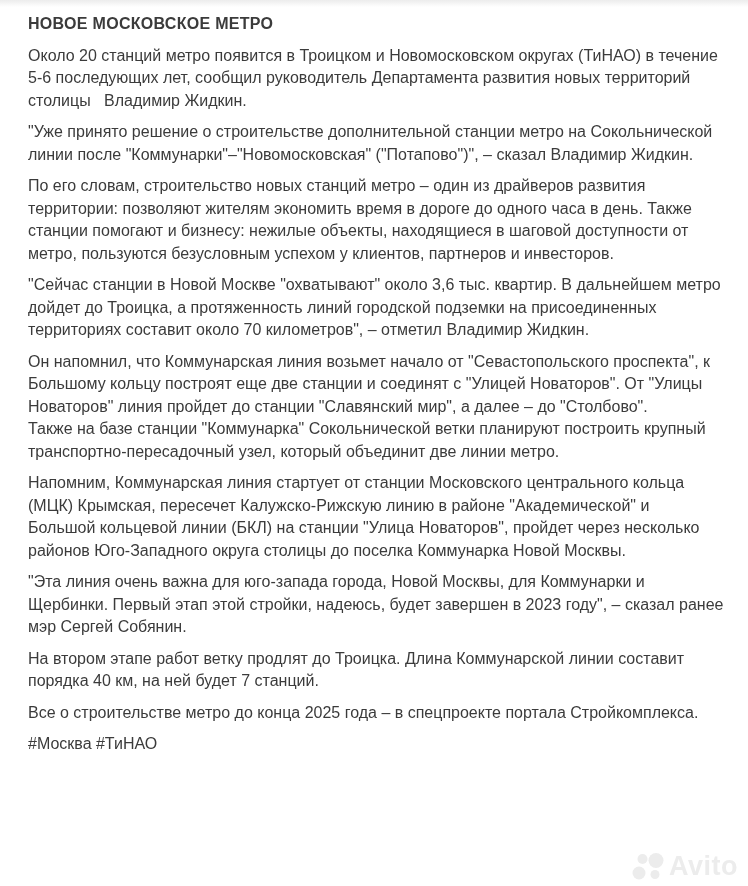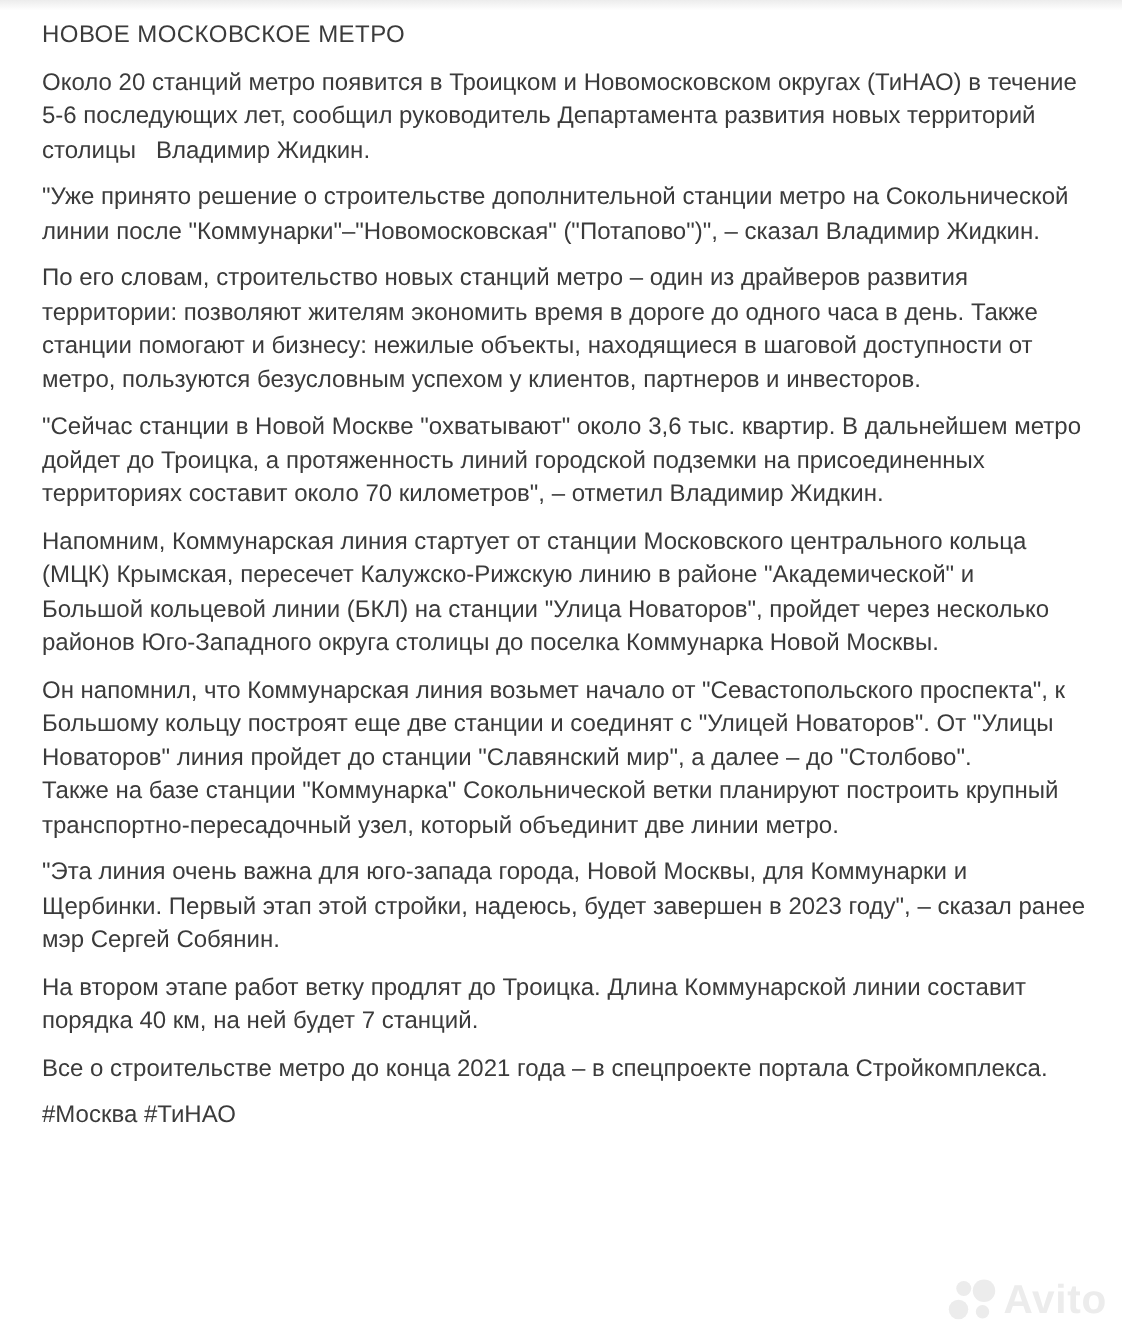--- a/index.html
+++ b/index.html
@@ -20,21 +20,21 @@
   }
   .article {
     position: relative;
     padding: 13px 26px 0 28px;
     color: #3b3b3b;
     font-size: 16px;
     line-height: 22.5px;
   }
   .post-title {
     font-size: 16px;
-    font-weight: 400;
+    font-weight: 700;
     margin: 0;
     white-space: pre;
     letter-spacing: 0.3px;
   }
   .para, .hashtags {
     margin: 9px 0 0 0;
     white-space: pre;
   }
   .watermark {
     position: absolute;
@@ -65,35 +65,35 @@
 столицы   Владимир Жидкин.</p>
       <p class="para">"Уже принято решение о строительстве дополнительной станции метро на Сокольнической
 линии после "Коммунарки"–"Новомосковская" ("Потапово")", – сказал Владимир Жидкин.</p>
       <p class="para">По его словам, строительство новых станций метро – один из драйверов развития
 территории: позволяют жителям экономить время в дороге до одного часа в день. Также
 станции помогают и бизнесу: нежилые объекты, находящиеся в шаговой доступности от
 метро, пользуются безусловным успехом у клиентов, партнеров и инвесторов.</p>
       <p class="para">"Сейчас станции в Новой Москве "охватывают" около 3,6 тыс. квартир. В дальнейшем метро
 дойдет до Троицка, а протяженность линий городской подземки на присоединенных
 территориях составит около 70 километров", – отметил Владимир Жидкин.</p>
-      <p class="para">Напомним, Коммунарская линия стартует от станции Московского центрального кольца
-(МЦК) Крымская, пересечет Калужско-Рижскую линию в районе "Академической" и
-Большой кольцевой линии (БКЛ) на станции "Улица Новаторов", пройдет через несколько
-районов Юго-Западного округа столицы до поселка Коммунарка Новой Москвы.</p>
       <p class="para">Он напомнил, что Коммунарская линия возьмет начало от "Севастопольского проспекта", к
 Большому кольцу построят еще две станции и соединят с "Улицей Новаторов". От "Улицы
 Новаторов" линия пройдет до станции "Славянский мир", а далее – до "Столбово".
 Также на базе станции "Коммунарка" Сокольнической ветки планируют построить крупный
 транспортно-пересадочный узел, который объединит две линии метро.</p>
+      <p class="para">Напомним, Коммунарская линия стартует от станции Московского центрального кольца
+(МЦК) Крымская, пересечет Калужско-Рижскую линию в районе "Академической" и
+Большой кольцевой линии (БКЛ) на станции "Улица Новаторов", пройдет через несколько
+районов Юго-Западного округа столицы до поселка Коммунарка Новой Москвы.</p>
       <p class="para">"Эта линия очень важна для юго-запада города, Новой Москвы, для Коммунарки и
 Щербинки. Первый этап этой стройки, надеюсь, будет завершен в 2023 году", – сказал ранее
 мэр Сергей Собянин.</p>
       <p class="para">На втором этапе работ ветку продлят до Троицка. Длина Коммунарской линии составит
 порядка 40 км, на ней будет 7 станций.</p>
-      <p class="para">Все о строительстве метро до конца 2021 года – в спецпроекте портала Стройкомплекса.</p>
+      <p class="para">Все о строительстве метро до конца 2025 года – в спецпроекте портала Стройкомплекса.</p>
     </div>
 
   <p class="hashtags">#Москва #ТиНАО</p>
 </div>
 
 <div class="watermark">
   <svg width="32" height="30" viewBox="0 0 32 30">
     <circle cx="10.5" cy="7" r="5" fill="#ececec"></circle>
     <circle cx="7" cy="21" r="6.5" fill="#ececec"></circle>
     <circle cx="24" cy="8.5" r="7.5" fill="#ececec"></circle>

